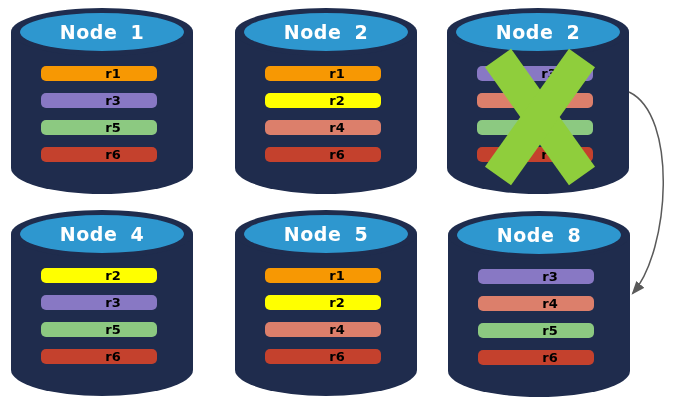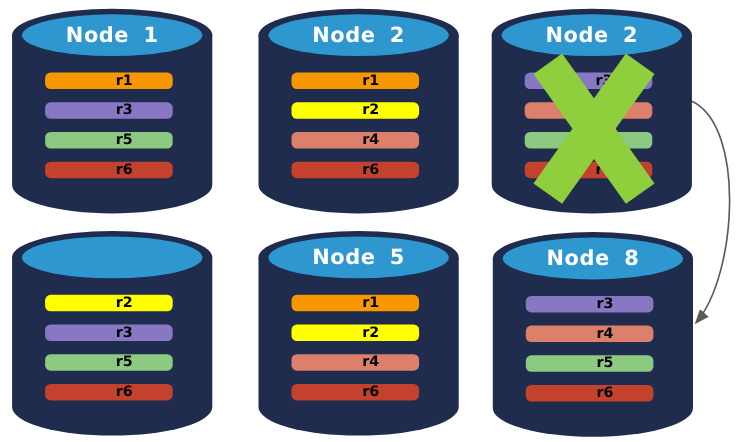--- a/index.html
+++ b/index.html
@@ -126,20 +126,21 @@
       </div>
     <svg class="x-mark" viewBox="0 0 118 138" xmlns="http://www.w3.org/2000/svg">
       <line x1="17" y1="10" x2="101" y2="128"></line>
       <line x1="101" y1="10" x2="17" y2="128"></line>
     </svg>
   </div>
     <div class="node n3">
     <div class="cyl-body"></div>
     <div class="cyl-rim"></div>
     <div class="cyl-face"></div>
+    <div class="node-title">Node 4</div>
     <div class="bars">
         <div class="bar" style="background: rgb(255, 255, 0);">
           <span>r2</span>
         </div>
         <div class="bar" style="background: rgb(136, 120, 196);">
           <span>r3</span>
         </div>
         <div class="bar" style="background: rgb(140, 201, 129);">
           <span>r5</span>
         </div>

